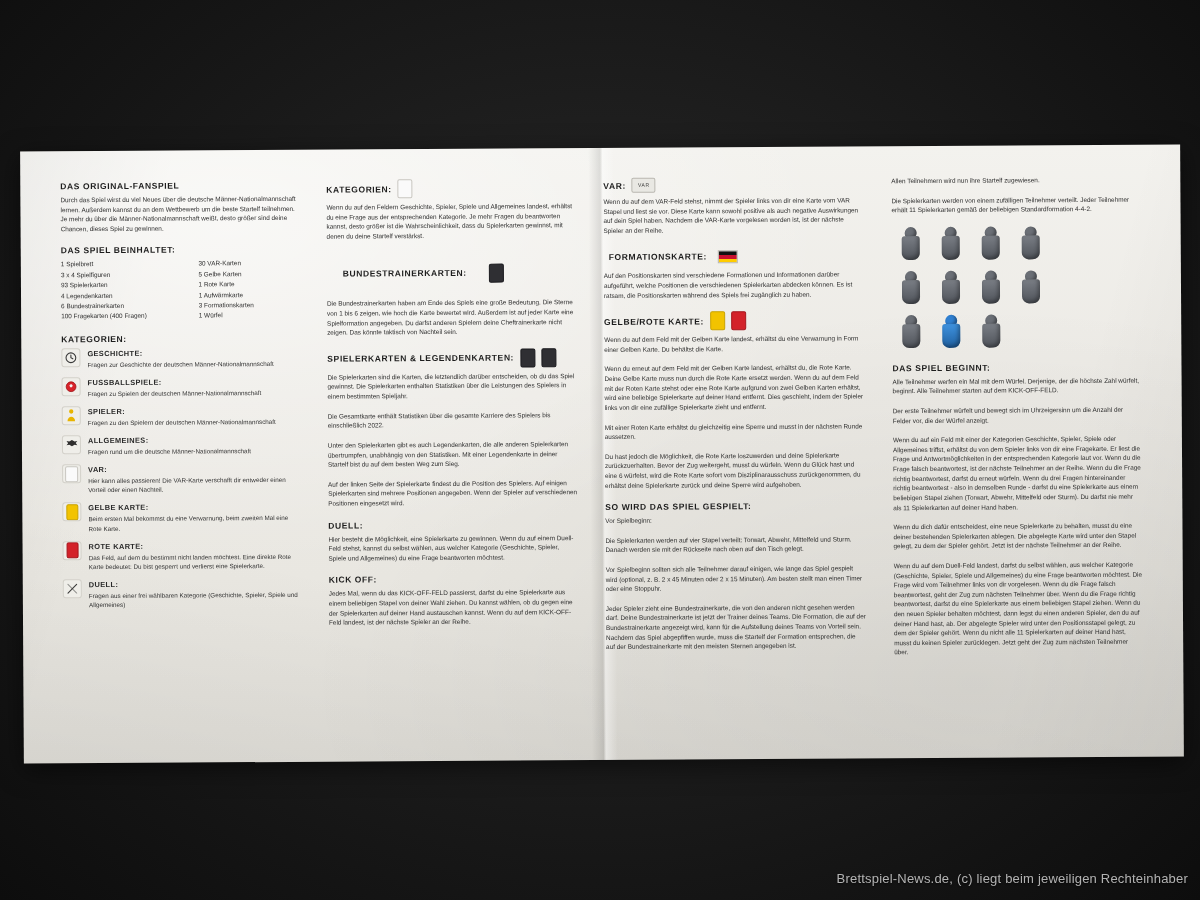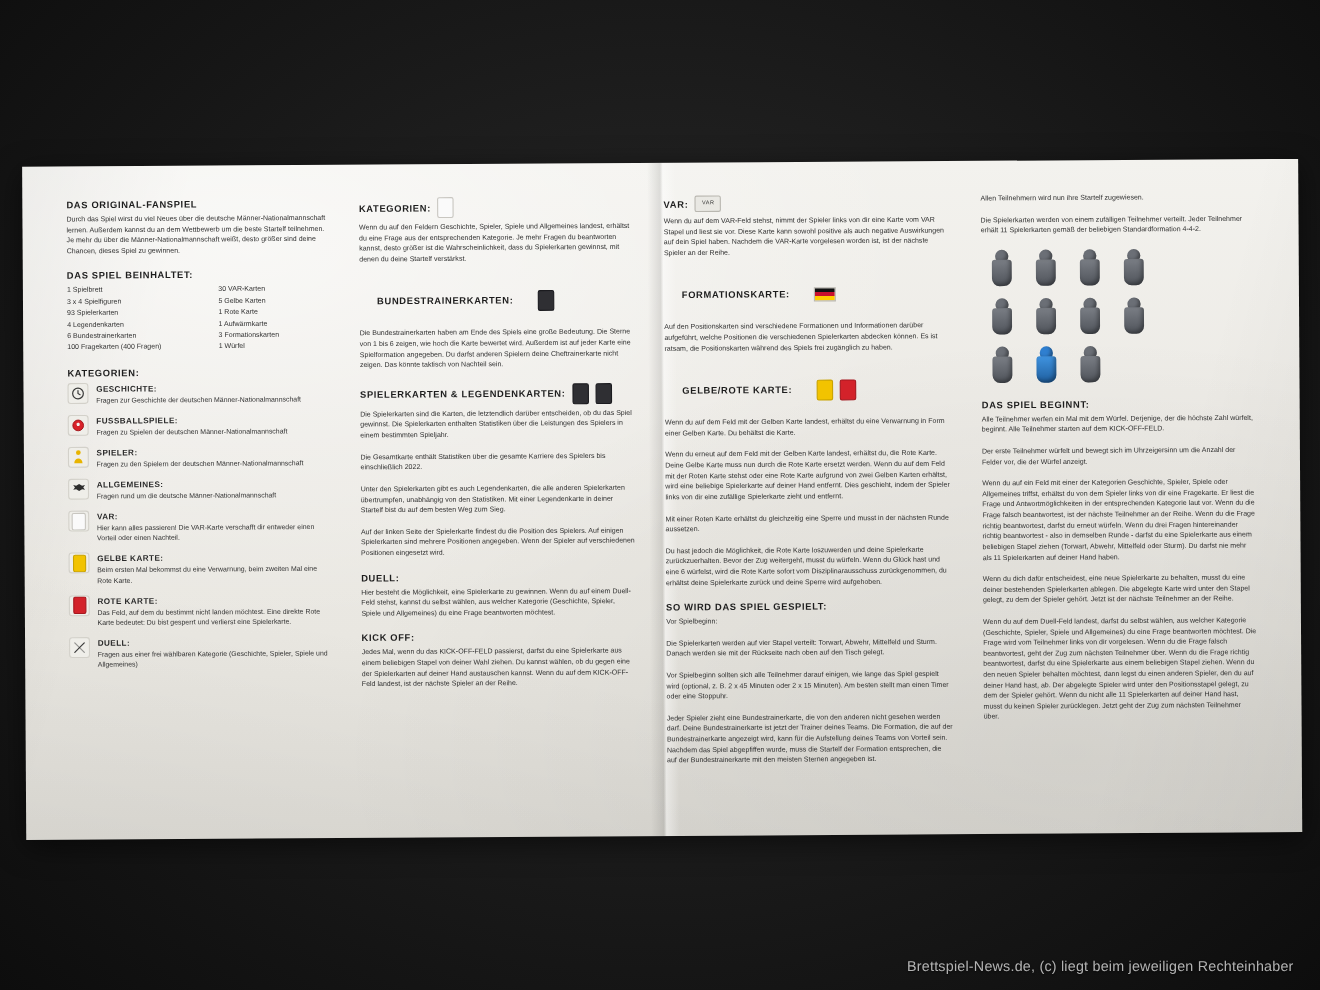--- a/index.html
+++ b/index.html
@@ -200,21 +200,21 @@
     border-radius: 3px 3px 7px 7px;
     background: linear-gradient(180deg, #7a7e85, #4f535a);
     box-shadow: inset -2px -2px 4px rgba(0,0,0,0.35);
   }
   .piece.blue .head { background: #2f7fd0; }
   .piece.blue .base { background: linear-gradient(180deg, #3f93e0, #1f5f9f); }
 
   
   #watermark {
     position: absolute;
-    right: 24px;
+    right: 12px;
     bottom: 14px;
     font-size: 13px;
     color: #cfcfcf;
     opacity: 0.85;
     letter-spacing: 0.2px;
     text-shadow: 0 1px 2px rgba(0,0,0,0.8);
   }
 </style>
 </head>
 <body>
@@ -405,29 +405,29 @@
         <div class="block">
           <div class="sec-row">
             <h2 class="sec" style="margin:0">VAR:</h2>
             <span class="chip-var">VAR</span>
           </div>
           <p class="body">Wenn du auf dem VAR-Feld stehst, nimmt der Spieler links von dir eine Karte vom VAR Stapel und liest sie vor. Diese Karte kann sowohl positive als auch negative Auswirkungen auf dein Spiel haben. Nachdem die VAR-Karte vorgelesen worden ist, ist der nächste Spieler an der Reihe.</p>
         </div>
 
         <div class="block">
           <div class="sec-row">
-            <h2 class="sec" style="margin:16px">FORMATIONSKARTE:</h2>
+            <h2 class="sec" style="margin:5px">FORMATIONSKARTE:</h2>
             <span class="flag"></span>
           </div>
           <p class="body">Auf den Positionskarten sind verschiedene Formationen und Informationen darüber aufgeführt, welche Positionen die verschiedenen Spielerkarten abdecken können. Es ist ratsam, die Positionskarten während des Spiels frei zugänglich zu haben.</p>
         </div>
 
         <div class="block">
           <div class="sec-row">
-            <h2 class="sec" style="margin:16px">GELBE/ROTE KARTE:</h2>
+            <h2 class="sec" style="margin:0">GELBE/ROTE KARTE:</h2>
             <span class="chip chip-yellow"></span>
             <span class="chip chip-red"></span>
           </div>
           <p class="body">Wenn du auf dem Feld mit der Gelben Karte landest, erhältst du eine Verwarnung in Form einer Gelben Karte. Du behältst die Karte.</p>
           <p class="body">Wenn du erneut auf dem Feld mit der Gelben Karte landest, erhältst du, die Rote Karte. Deine Gelbe Karte muss nun durch die Rote Karte ersetzt werden. Wenn du auf dem Feld mit der Roten Karte stehst oder eine Rote Karte aufgrund von zwei Gelben Karten erhältst, wird eine beliebige Spielerkarte auf deiner Hand entfernt. Dies geschieht, indem der Spieler links von dir eine zufällige Spielerkarte zieht und entfernt.</p>
           <p class="body">Mit einer Roten Karte erhältst du gleichzeitig eine Sperre und musst in der nächsten Runde aussetzen.</p>
           <p class="body">Du hast jedoch die Möglichkeit, die Rote Karte loszuwerden und deine Spielerkarte zurückzuerhalten. Bevor der Zug weitergeht, musst du würfeln. Wenn du Glück hast und eine 6 würfelst, wird die Rote Karte sofort vom Disziplinarausschuss zurückgenommen, du erhältst deine Spielerkarte zurück und deine Sperre wird aufgehoben.</p>
         </div>
 
         <div class="block">

